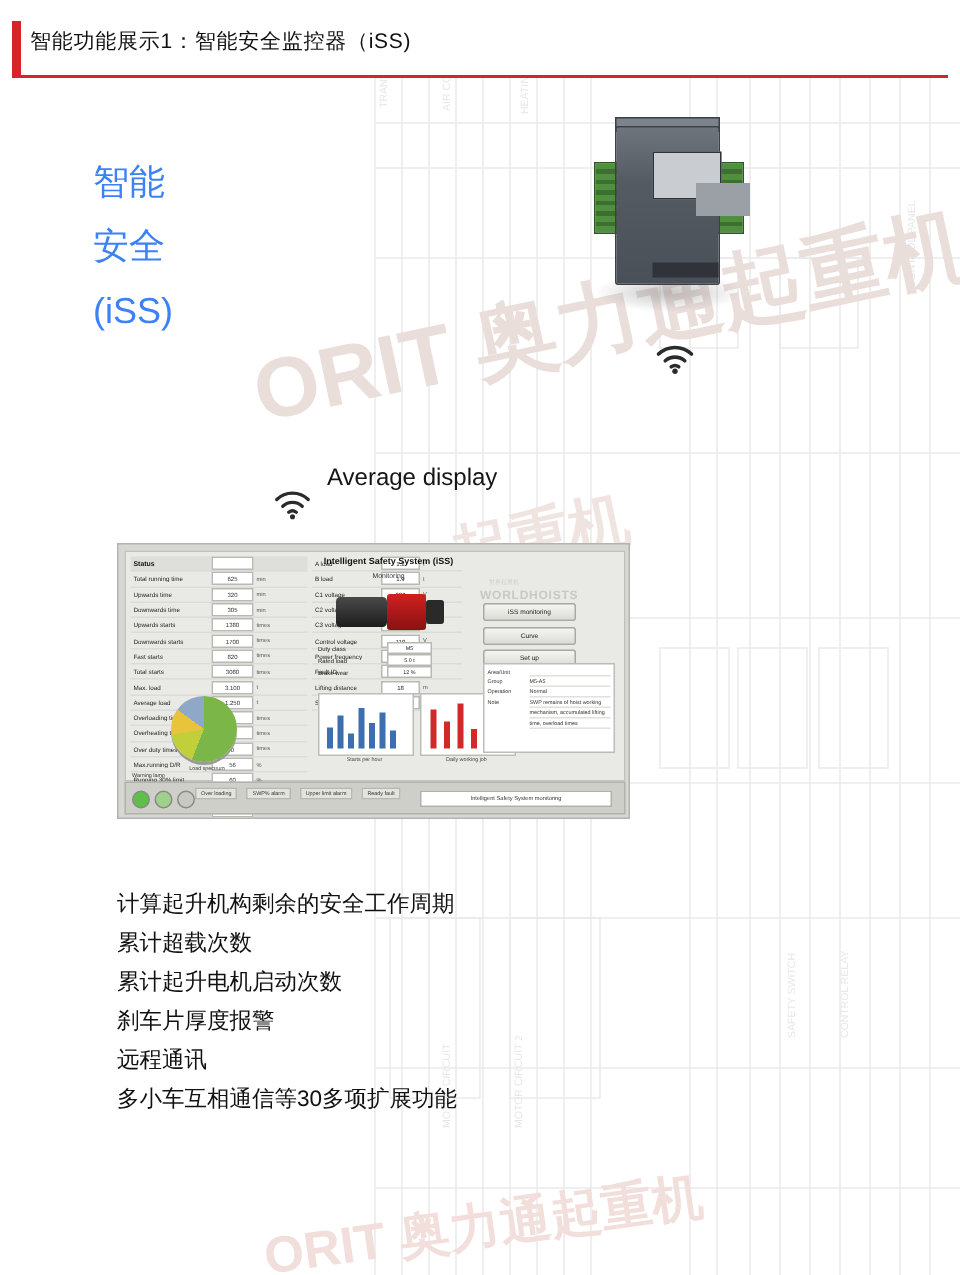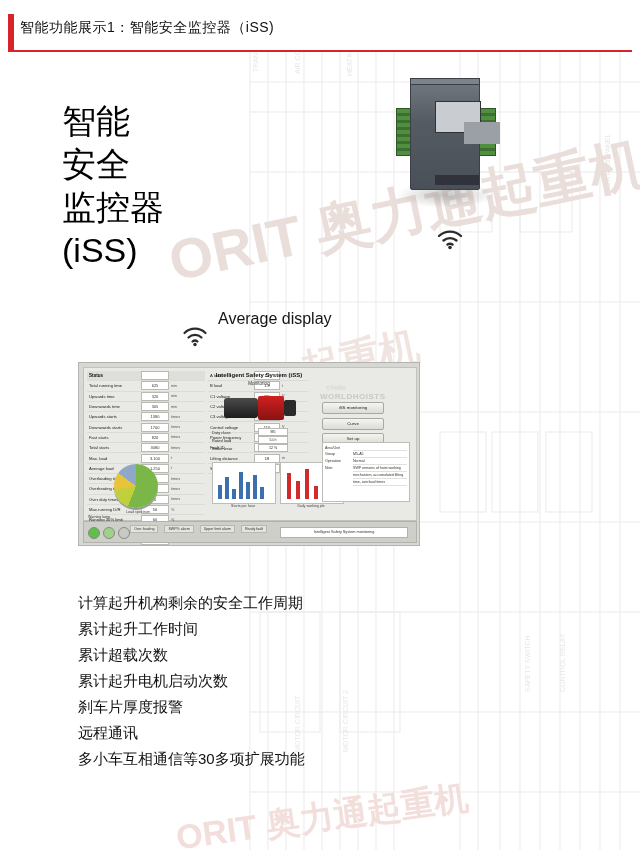--- a/index.html
+++ b/index.html
@@ -92,22 +92,22 @@
     font-size: 34px;
     color: #f2dedb;
     transform: rotate(-8deg);
   }
 
   
   .big-title {
     position: absolute;
     left: 62px;
     top: 100px;
-    color: #000000;
-    font-size: 34px;
+    color: #3b82f6;
+    font-size: 24px;
     line-height: 43px;
     font-weight: normal;
   }
   .big-title div { white-space: nowrap; }
 
   
   .device {
     position: absolute;
     left: 396px;
     top: 78px;
@@ -511,21 +511,20 @@
 
   <div class="header">
     <div class="header-bar"></div>
     <div class="header-title">智能功能展示1：智能安全监控器（iSS)</div>
     <div class="header-rule"></div>
   </div>
 
   <div class="big-title">
     <div>智能</div>
     <div>安全</div>
-    <div>监控器</div>
     <div>(iSS)</div>
   </div>
 
   <div class="device">
     <div class="dev-shadow"></div>
     <div class="dev-term-l"></div>
     <div class="dev-term-r"></div>
     <div class="dev-top"></div>
     <div class="dev-body">
       <div class="dev-screen">
@@ -804,21 +803,20 @@
         <div class="cell">SWP% alarm</div>
         <div class="cell">Upper limit alarm</div>
         <div class="cell">Ready fault</div>
       </div>
       <div class="hmi-msg">Intelligent Safety System monitoring</div>
     </div>
   </div>
 
   <div class="features">
     <div>计算起升机构剩余的安全工作周期</div>
-    <div>累计起升工作时间</div>
     <div>累计超载次数</div>
     <div>累计起升电机启动次数</div>
     <div>刹车片厚度报警</div>
     <div>远程通讯</div>
     <div>多小车互相通信等30多项扩展功能</div>
   </div>
 
 </div>
 
 </body></html>

